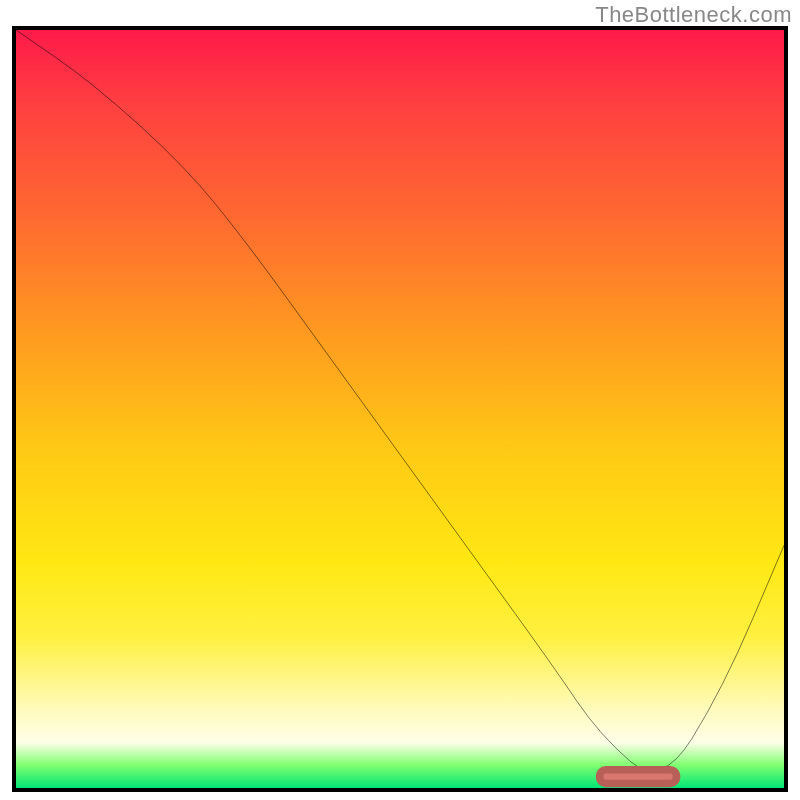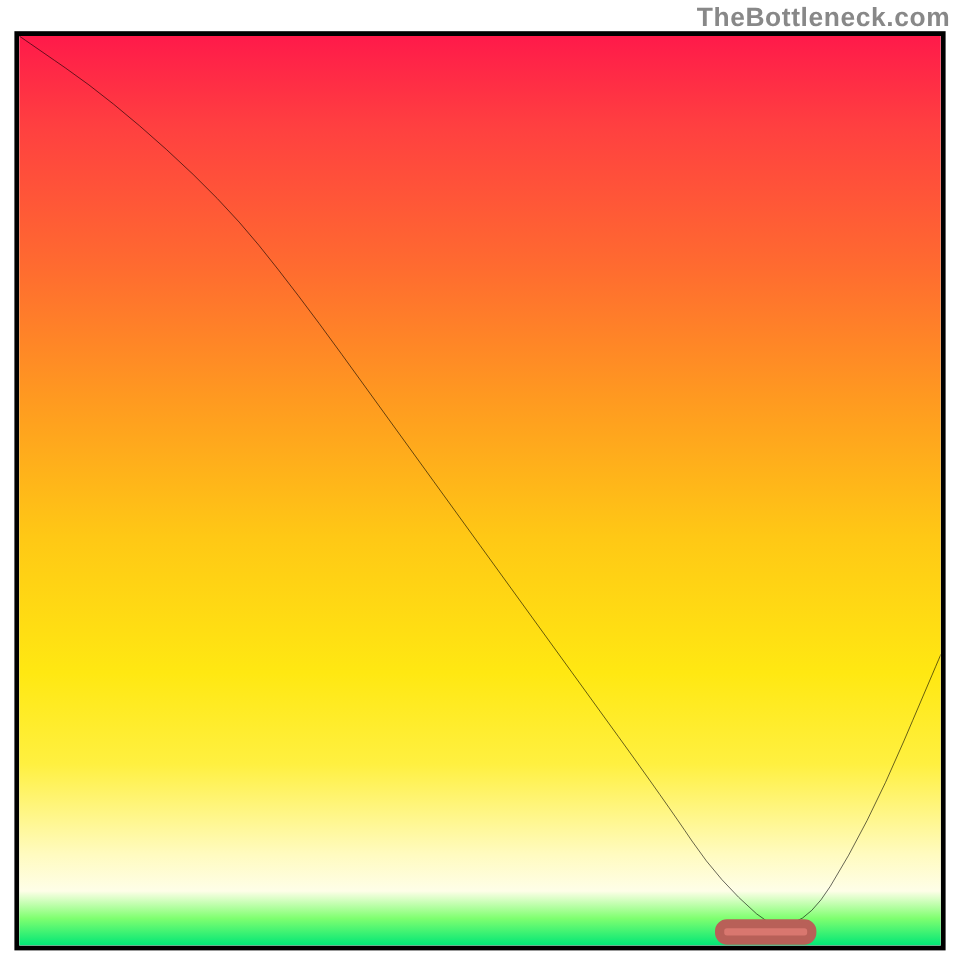--- a/index.html
+++ b/index.html
@@ -13,21 +13,21 @@
   .container {
     position: relative;
     width: 800px;
     height: 800px;
   }
   .watermark {
     position: absolute;
     top: 2px;
     right: 8px;
     font-size: 22px;
-    font-weight: bold;
+    font-weight: normal;
     color: #888;
     z-index: 10;
     letter-spacing: 0.5px;
   }
   .plot-frame {
     position: absolute;
     top: 26px;
     left: 12px;
     width: 776px;
     height: 766px;

